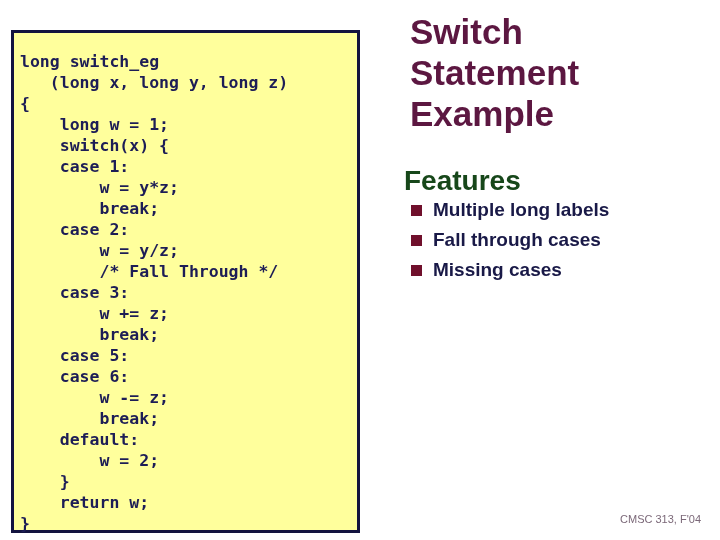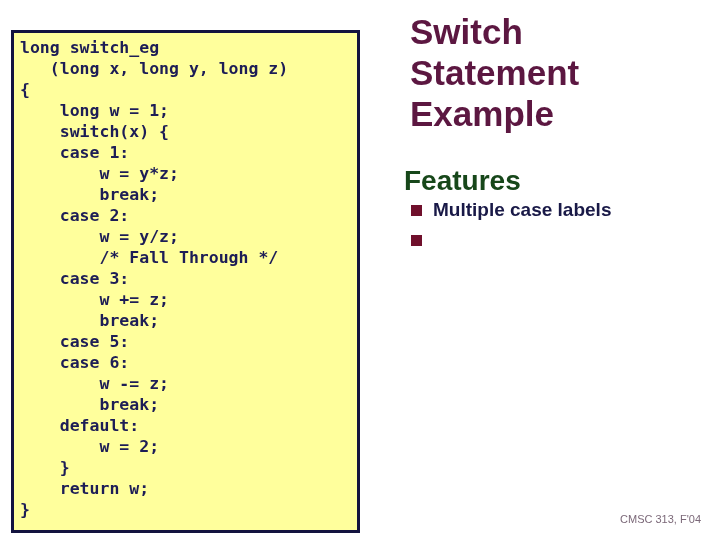--- a/index.html
+++ b/index.html
@@ -23,21 +23,21 @@
     height: 503px;
     background: #ffff9c;
     border: 3px solid #13133f;
   }
   .code-box pre {
     font-family: "DejaVu Sans Mono", "Liberation Mono", monospace;
     font-weight: bold;
     font-size: 16.5px;
     line-height: 21px;
     color: #1d1d56;
-    padding: 4px 4px 0 6px;
+    padding: 18px 4px 0 6px;
     white-space: pre;
   }
   .slide-title {
     position: absolute;
     left: 410px;
     top: 11px;
     width: 225px;
     font-size: 35px;
     font-weight: bold;
     line-height: 41px;
@@ -116,22 +116,27 @@
 }</pre>
   </div>
 
   <div class="slide-title">Switch Statement Example</div>
 
   <div class="features-heading">Features</div>
 
   <div class="features-list">
     <div class="feature-item">
       <span class="bullet-square"></span>
-      <span class="feature-label">Multiple case labels</span>
+      <span class="feature-label">Multiple long labels</span>
     </div>
     <div class="feature-item">
       <span class="bullet-square"></span>
+      <span class="feature-label">Fall through cases</span>
+    </div>
+    <div class="feature-item">
+      <span class="bullet-square"></span>
+      <span class="feature-label">Missing cases</span>
     </div>
   </div>
 
   <div class="footer-credit">CMSC 313, F'04</div>
 
 </div>
 
 </body></html>

